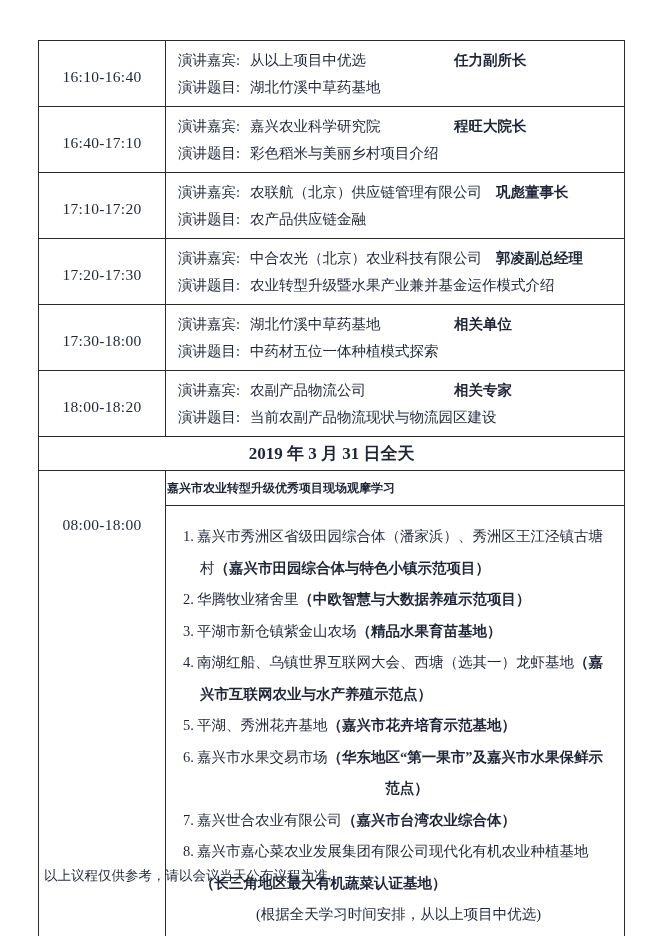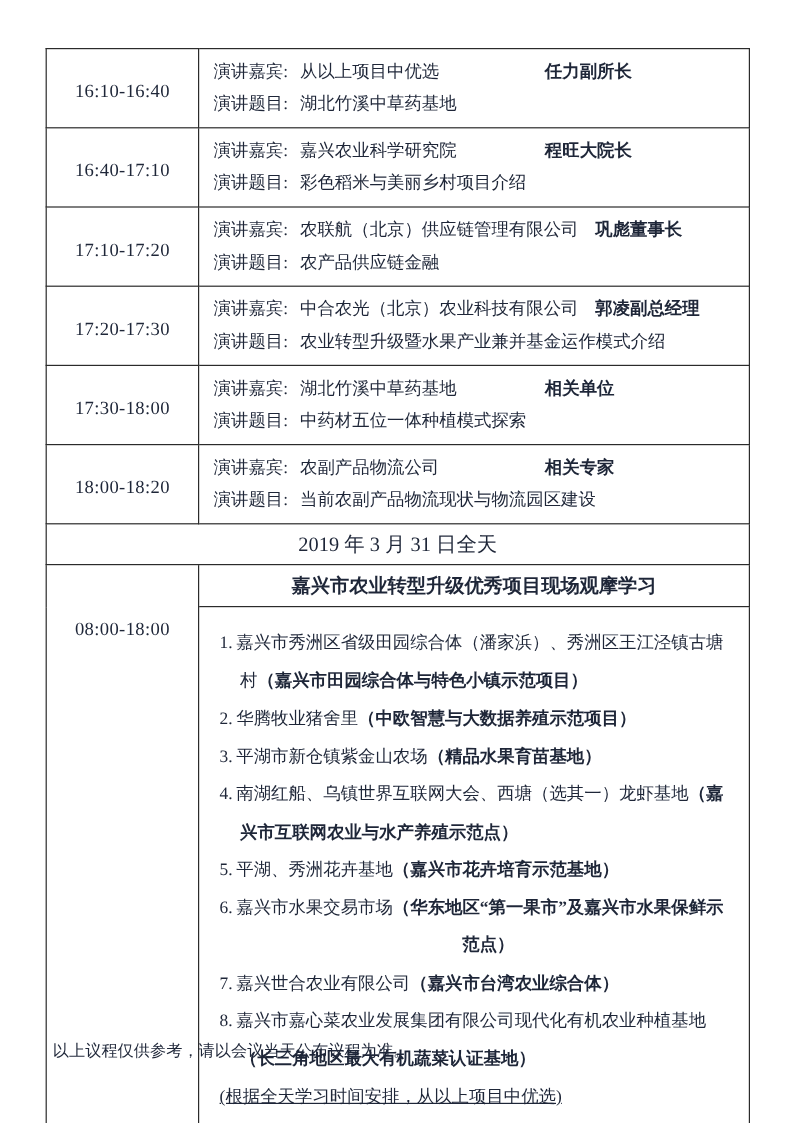--- a/index.html
+++ b/index.html
@@ -34,29 +34,28 @@
     padding: 6px 6px 5px 12px;
     font-size: 14.5px;
   }
   .line { line-height: 27px; white-space: nowrap; }
   .lbl { margin-right: 10px; }
   .org { display: inline-block; min-width: 190px; }
   .speaker { font-weight: bold; margin-left: 14px; }
   tr.date-row td {
     height: 31px;
     text-align: center;
-    font-weight: normal;
+    font-weight: bold;
     font-size: 17px;
     vertical-align: middle;
   }
   td.obs-title-cell {
     height: 32px;
-    text-align: center;
     font-weight: bold;
-    font-size: 16px;
+    font-size: 12px;
     vertical-align: middle;
   }
   td.obs-time {
     vertical-align: top;
     padding-top: 40px;
     text-align: center;
     line-height: 27px;
     font-size: 15.5px;
     letter-spacing: 0.3px;
   }
@@ -69,22 +68,21 @@
   .obs-item {
     line-height: 31.5px;
     padding-left: 17px;
     text-indent: -17px;
   }
   .obs-item .hl { font-weight: bold; font-family: Liberation Serif, serif; }
   .obs-item .num { margin-right: 3px; }
   .center-wrap { text-align-last: center; }
   .obs-note {
     line-height: 31.5px;
-    text-align: left;
-    text-decoration: underline;
+    text-align: center;
   }
   .footer {
     position: absolute;
     left: 44px; top: 866px;
     font-size: 13.5px;
     line-height: 20px;
   }
 </style>
 </head>
 <body>

